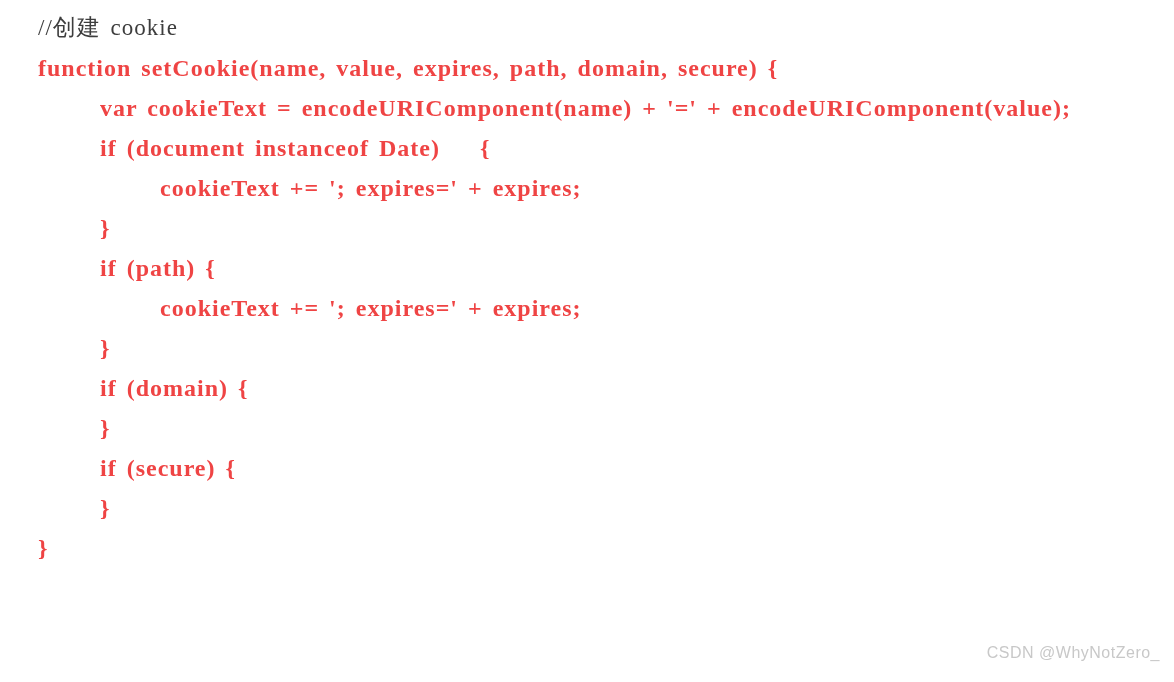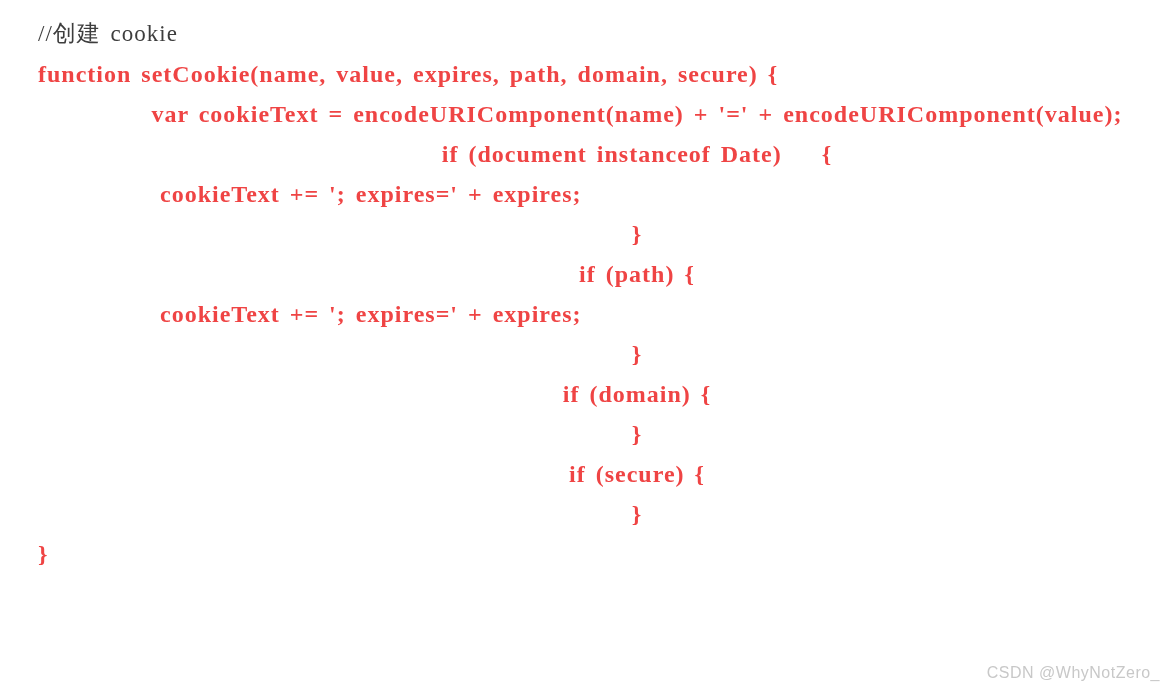--- a/index.html
+++ b/index.html
@@ -7,46 +7,46 @@
     width: 1174px;
     height: 682px;
     background: #ffffff;
     overflow: hidden;
     font-family: "Liberation Serif", serif;
   }
   .code-block {
     position: relative;
     width: 1174px;
     height: 682px;
-    padding-top: 14px;
+    padding-top: 8px;
     border-radius: 12px;
   }
   .line {
     height: 40px;
     line-height: 40px;
     white-space: pre;
     font-family: "Liberation Serif", serif;
     font-size: 24px;
     font-weight: bold;
     letter-spacing: 1px;
     word-spacing: 3px;
     color: #ef4444;
   }
   .line.comment {
     color: #3d3d3d;
     font-weight: normal;
     font-size: 23px;
   }
   .ind0 { padding-left: 38px; }
-  .ind1 { padding-left: 100px; text-align: center; }
+  .ind1 { padding-left: 100px; }
   .ind2 { padding-left: 160px; }
   .watermark {
     position: absolute;
     right: 14px;
-    bottom: 0;
+    bottom: 20px;
     font-family: "Liberation Sans", sans-serif;
     font-size: 16px;
     font-weight: normal;
     letter-spacing: 0.5px;
     color: #c8c8c8;
   }
 </style>
 </head>
 <body>
 

